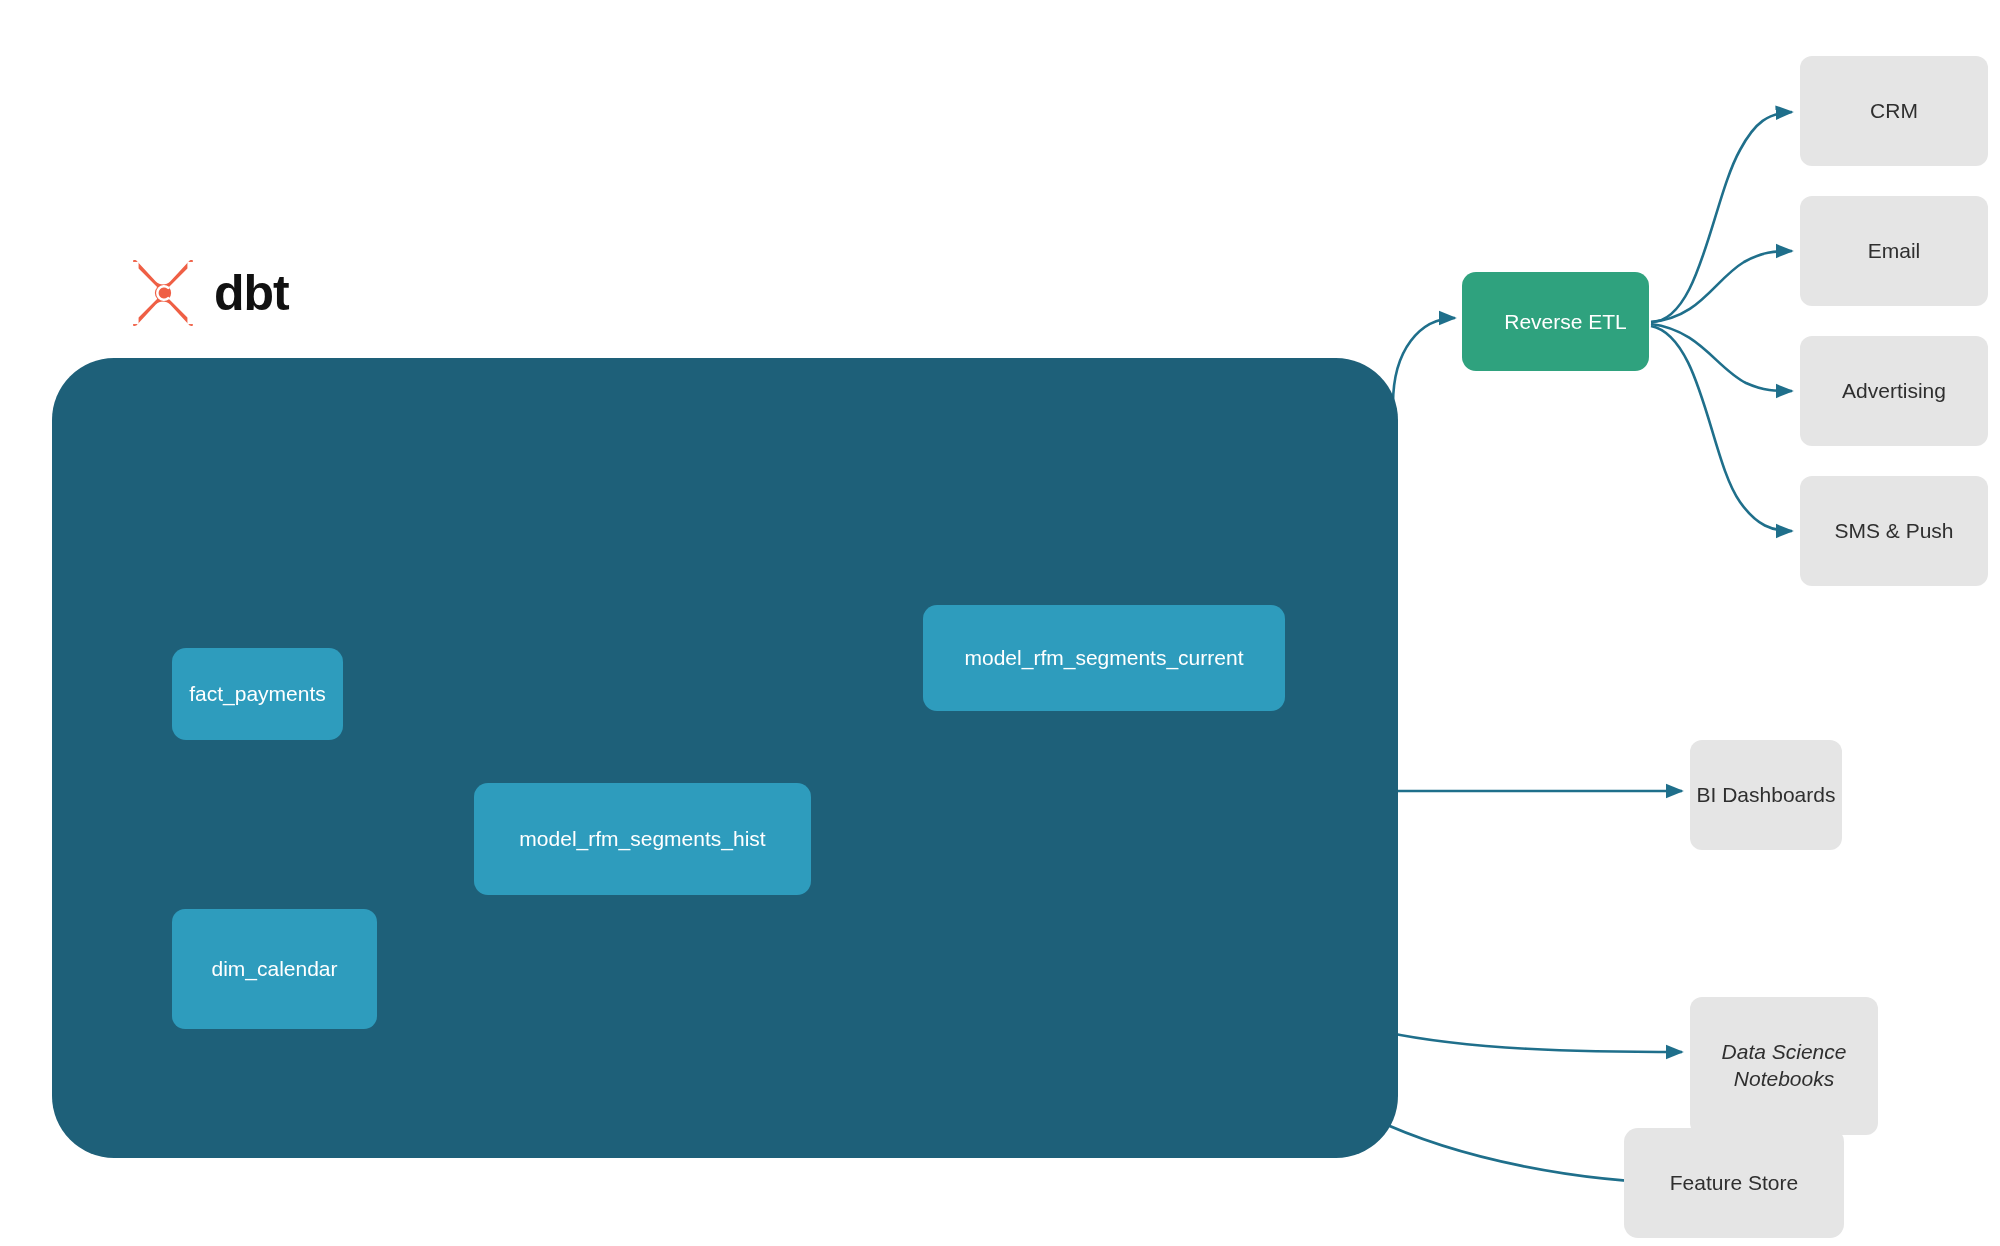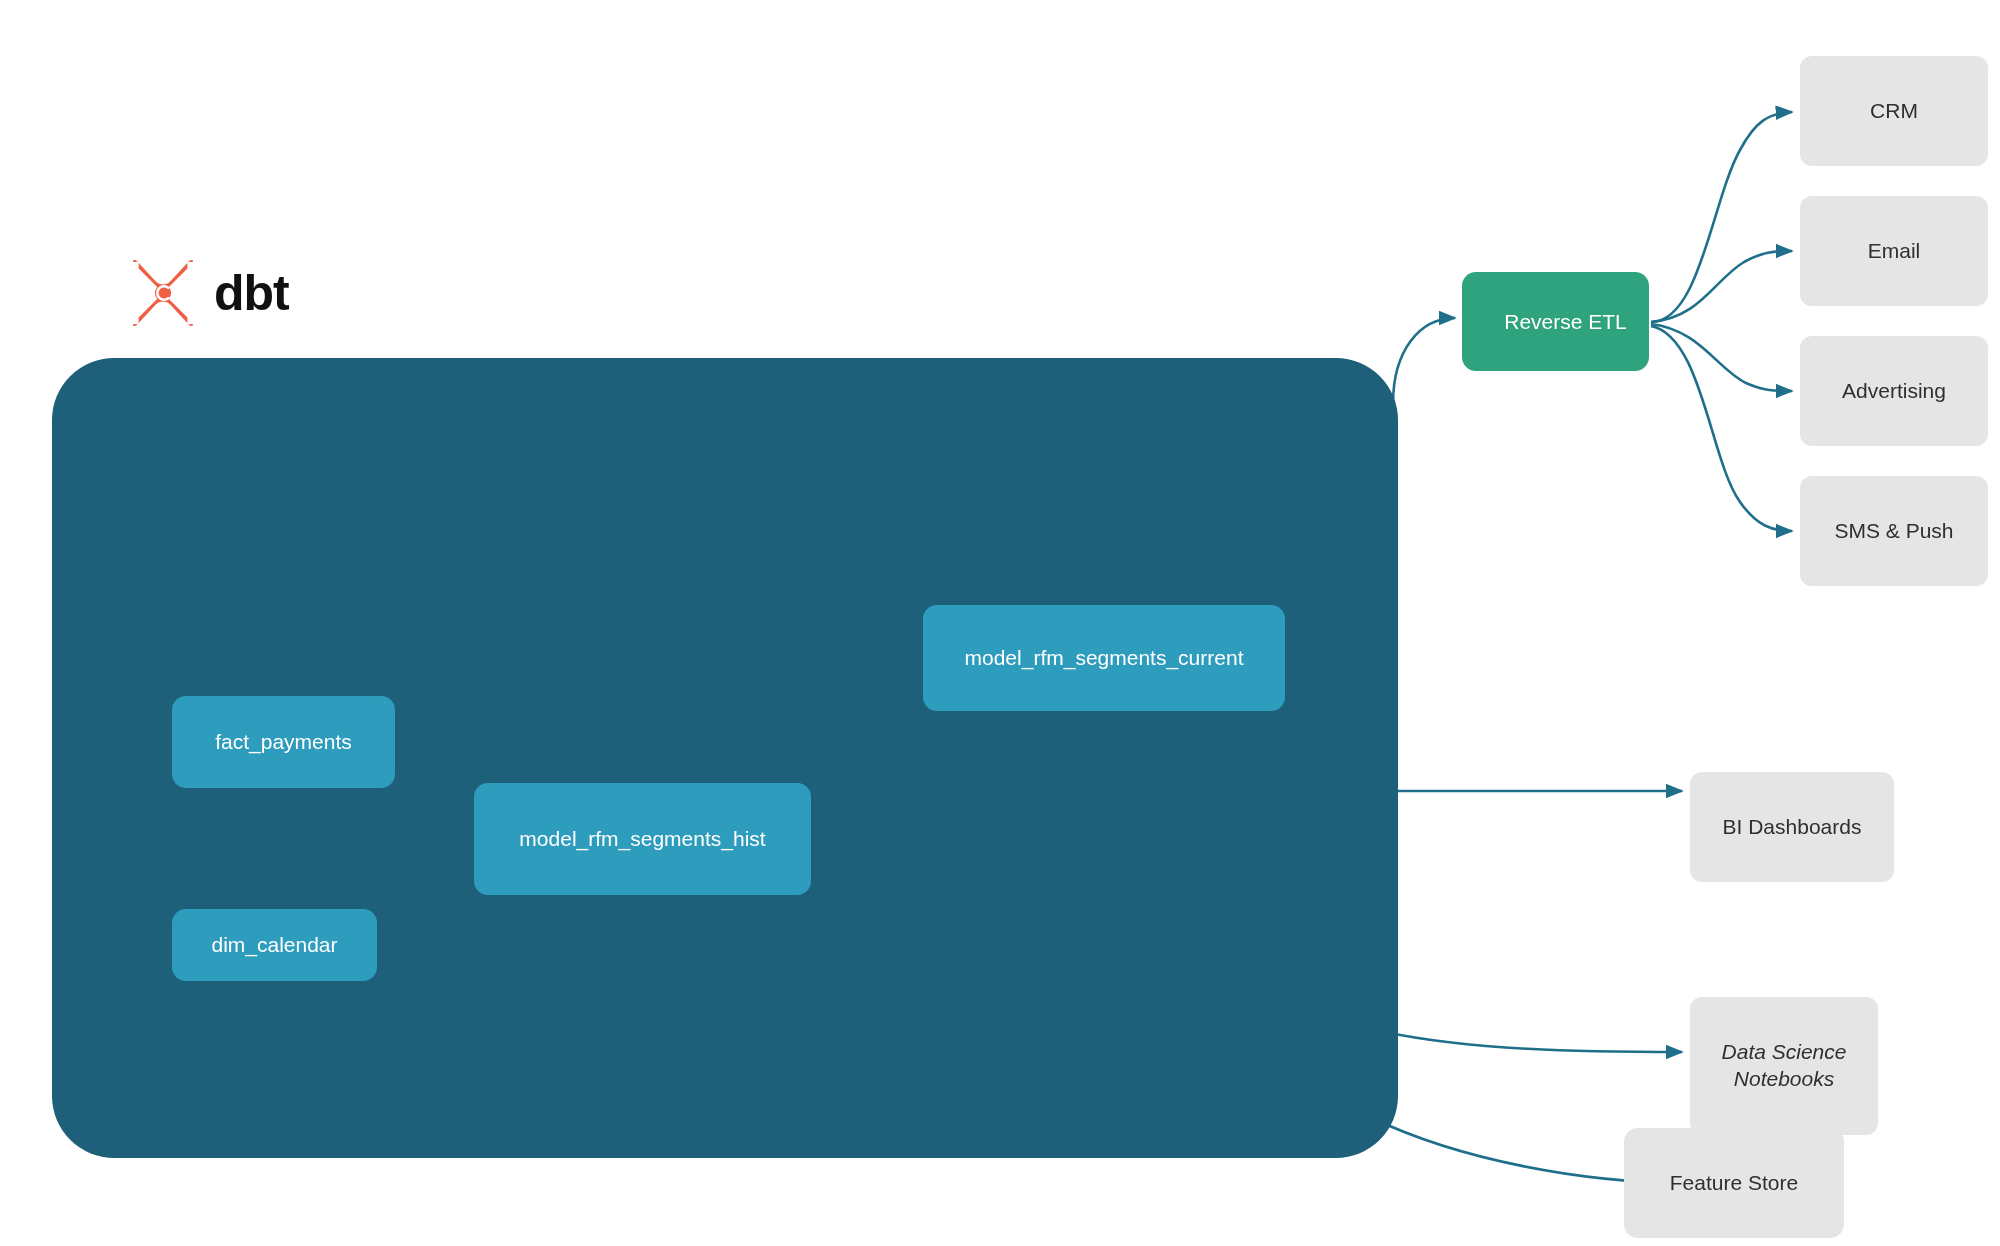--- a/index.html
+++ b/index.html
@@ -83,36 +83,36 @@
   }
   .node-gray {
     background: #e5e5e5;
     color: #2f2f2f;
     border-radius: 12px;
     font-size: 21px;
     line-height: 1.28;
   }
 
   
-  #node-fact_payments   { left: 172px; top: 648px; width: 223px; height: 92px; }
-  #node-dim_calendar    { left: 172px; top: 861px; width: 205px; height: 72px; }
+  #node-fact_payments   { left: 172px; top: 600px; width: 171px; height: 92px; }
+  #node-dim_calendar    { left: 172px; top: 861px; width: 205px; height: 120px; border-radius: 13px; }
   #node-hist            { left: 474px; top: 735px; width: 337px; height: 112px; text-align: center; }
   #node-current         { left: 923px; top: 557px; width: 362px; height: 106px; }
 
   
   #node-reverse_etl     { left: 1462px; top: 272px; width: 187px; height: 99px; }
 
   
   #node-crm             { left: 1800px; top: 56px;  width: 188px; height: 110px; }
   #node-email           { left: 1800px; top: 196px; width: 188px; height: 110px; }
   #node-advertising     { left: 1800px; top: 336px; width: 188px; height: 110px; }
   #node-sms_push        { left: 1800px; top: 476px; width: 188px; height: 110px; }
 
   
-  #node-bi_dashboards   { left: 1690px; top: 772px;  width: 204px; height: 110px; }
+  #node-bi_dashboards   { left: 1690px; top: 740px;  width: 152px; height: 110px; }
   #node-ds_notebooks    { left: 1690px; top: 997px;  width: 188px; height: 138px; font-style: italic; }
   #node-feature_store   { left: 1624px; top: 1128px; width: 220px; height: 110px; border-radius: 14px; }
 </style>
 </head>
 <body>
 
 <div id="canvas">
 
   <svg id="edge-layer" viewBox="0 0 2000 1246" xmlns="http://www.w3.org/2000/svg">
     <defs>

